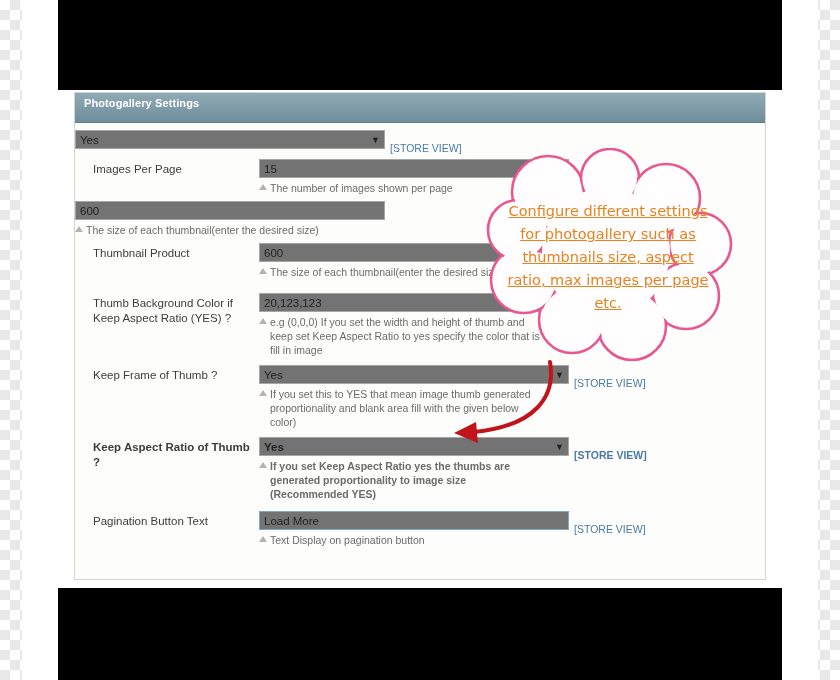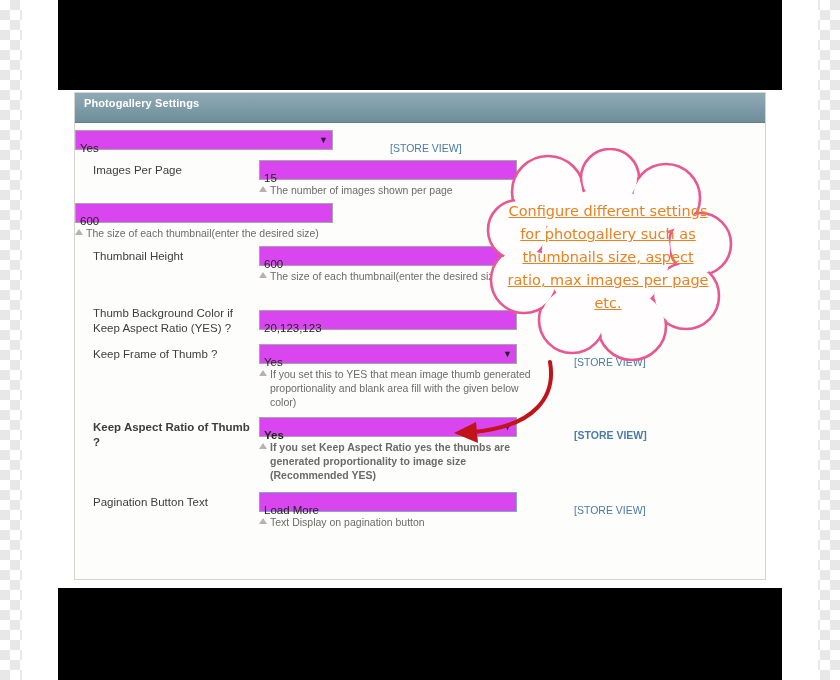--- a/index.html
+++ b/index.html
@@ -97,28 +97,28 @@
     color: #3d3d3d;
     line-height: 15px;
     padding-top: 3px;
   }
   .field-control {
     position: relative;
     width: 420px;
   }
   .ctrl-select,
   .ctrl-input {
-    width: 258px;
+    width: 310px;
     height: 19px;
     box-sizing: border-box;
     border: 1px solid #a6a6a6;
-    background: #d946ef;
+    background: #737373;
     font-size: 11.5px;
     color: #222222;
-    padding: 9px 4px;
+    padding: 1px 4px;
     line-height: 17px;
     position: relative;
   }
   .ctrl-select {
     padding-right: 18px;
   }
   .ctrl-select .arrow {
     position: absolute;
     right: 3px;
     top: 3px;
@@ -233,37 +233,41 @@
             <span>600</span>
           </div>
           <div class="hint">
             <span class="tri"></span>
             <span>The size of each thumbnail(enter the desired size)</span>
           </div>
         </div>
       </div>
 
       <div class="field-row" style="margin-top:6px;">
-        <div class="field-label">Thumbnail Height</div>
+        <div class="field-label">Thumbnail Product</div>
         <div class="field-control">
           <div class="ctrl-input">
             <span>600</span>
           </div>
           <div class="hint">
             <span class="tri"></span>
             <span>The size of each thumbnail(enter the desired size)</span>
           </div>
         </div>
       </div>
 
-      <div class="field-row" style="margin-top:20px;align-items:center;">
+      <div class="field-row" style="margin-top:14px;">
         <div class="field-label" style="width:184px;">Thumb Background Color if Keep Aspect Ratio (YES) ?</div>
         <div class="field-control">
           <div class="ctrl-input">
             <span>20,123,123</span>
+          </div>
+          <div class="hint">
+            <span class="tri"></span>
+            <span>e.g (0,0,0) If you set the width and height of thumb and keep set Keep Aspect Ratio to yes specify the color that is fill in image</span>
           </div>
         </div>
       </div>
 
       <div class="field-row" style="margin-top:8px;">
         <div class="field-label">Keep Frame of Thumb ?</div>
         <div class="field-control">
           <div class="ctrl-select">
             <span>Yes</span>
             <span class="arrow">▼</span>

